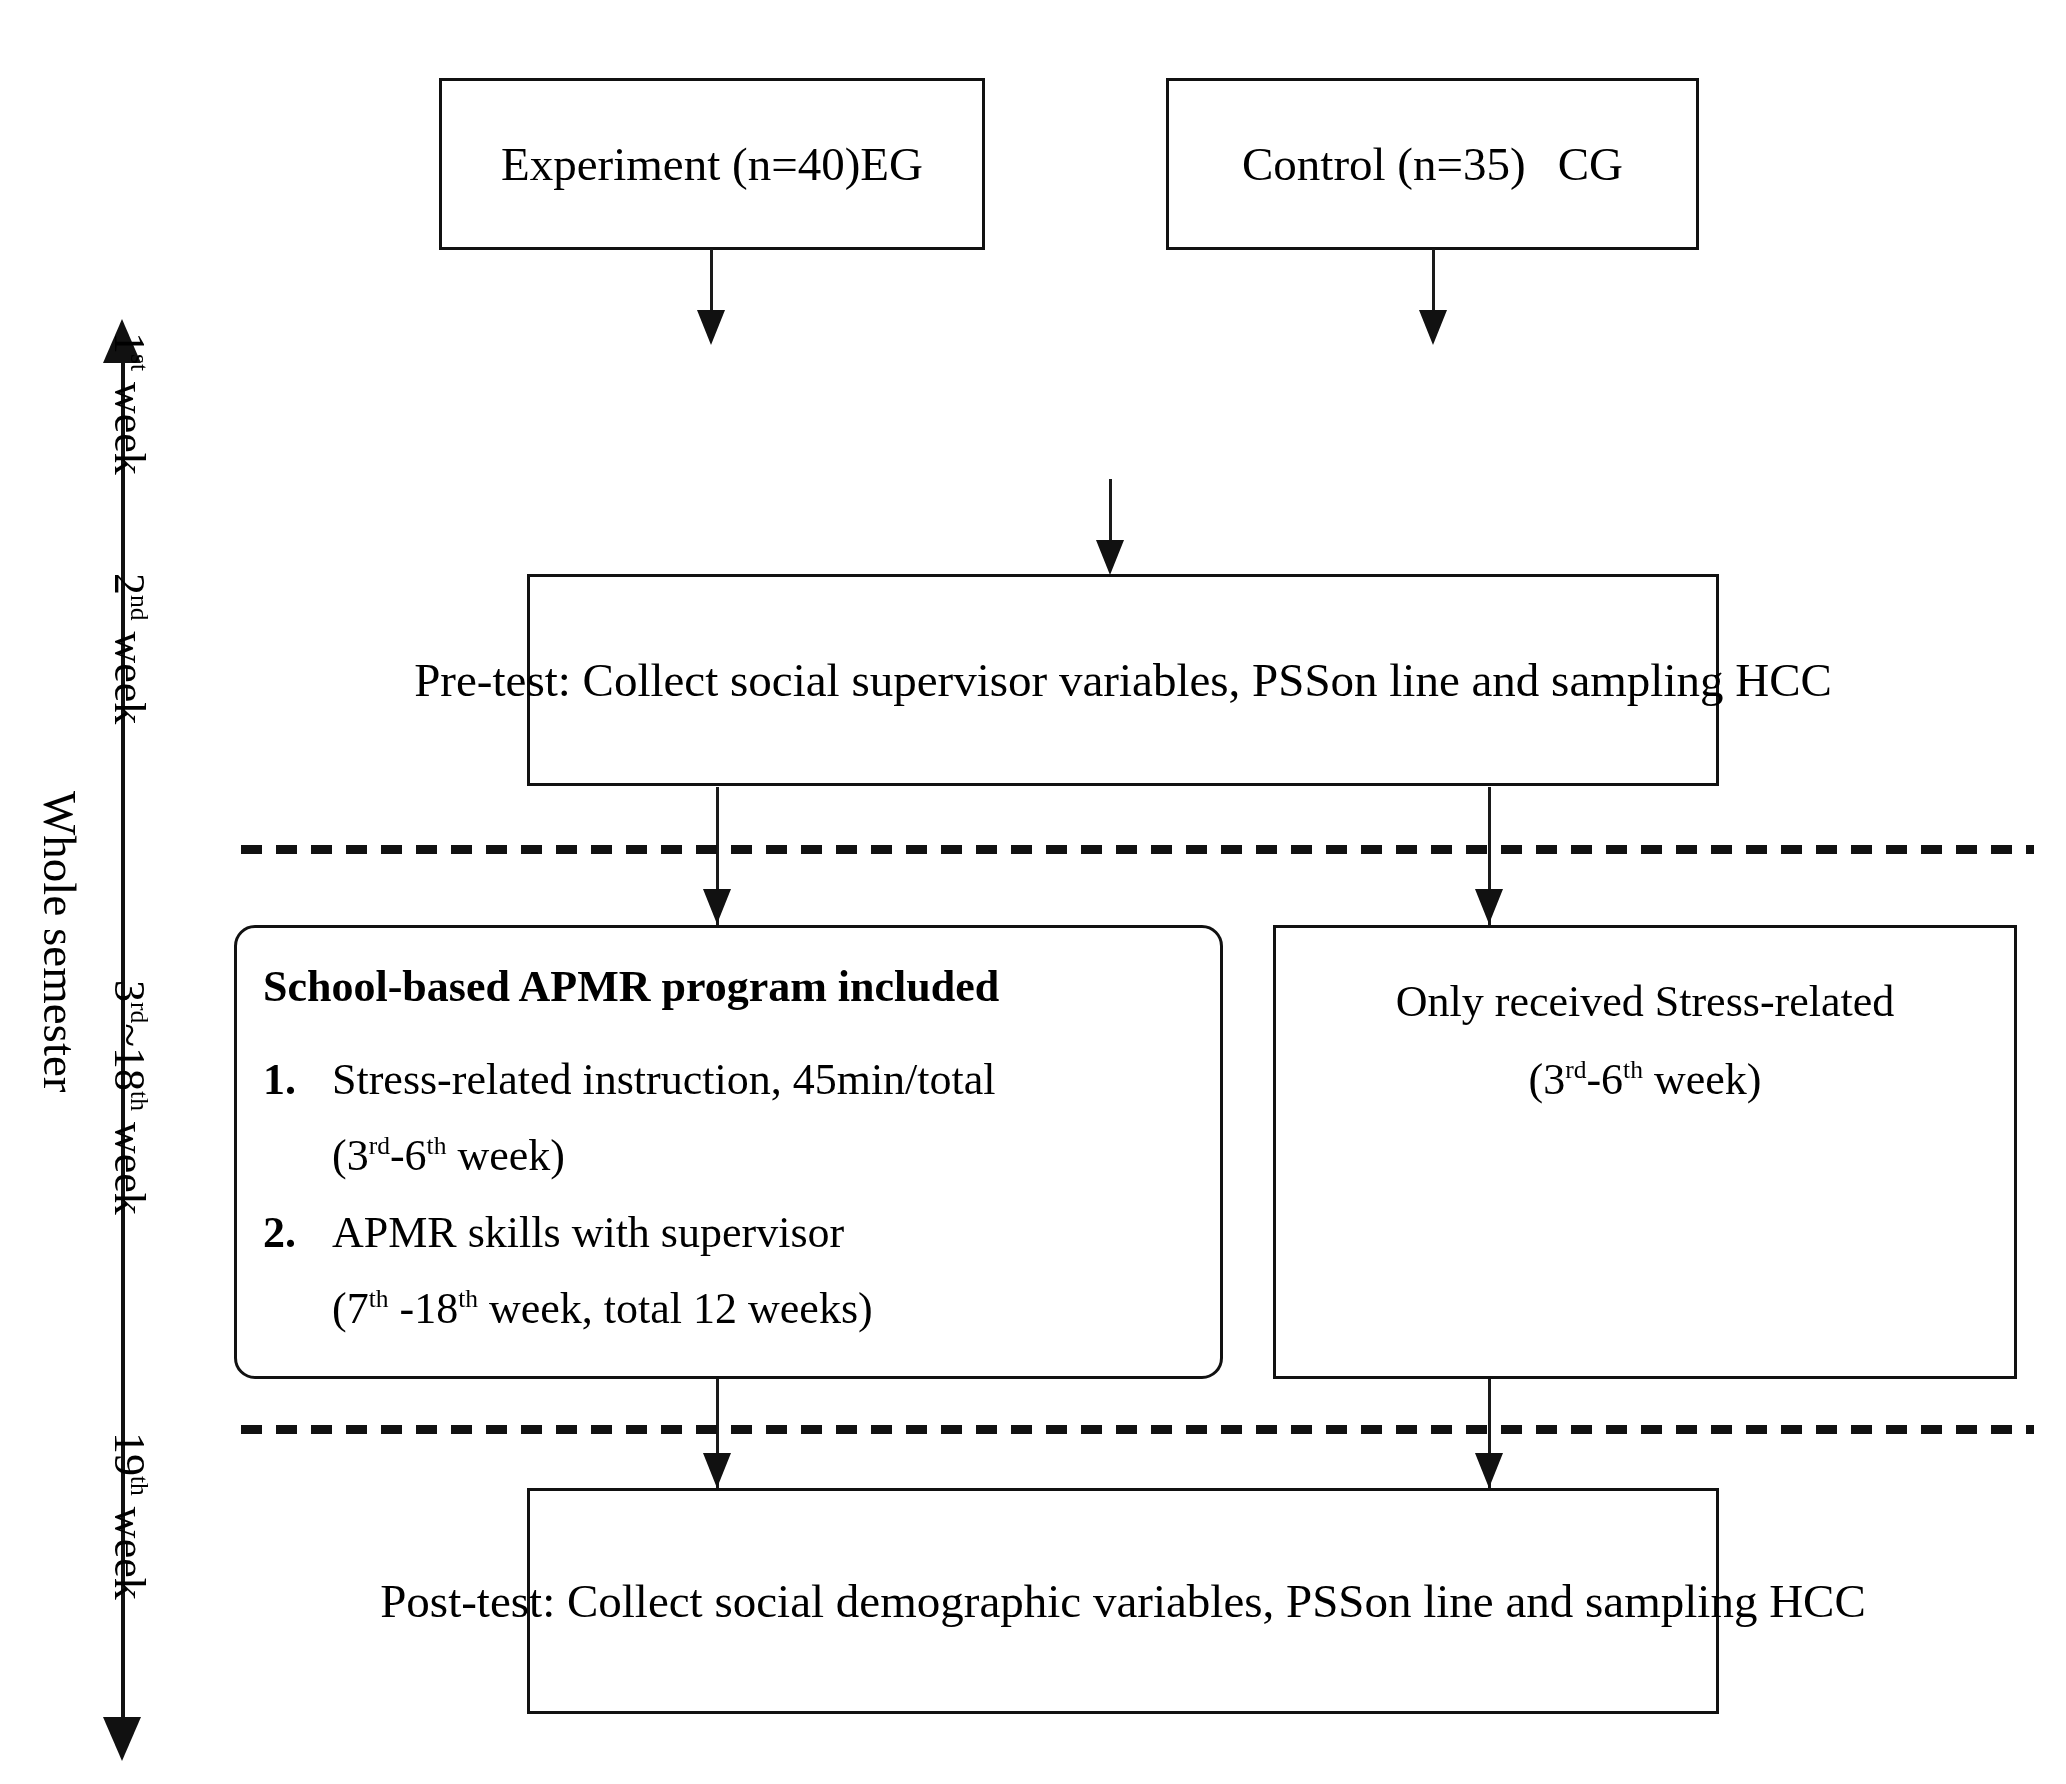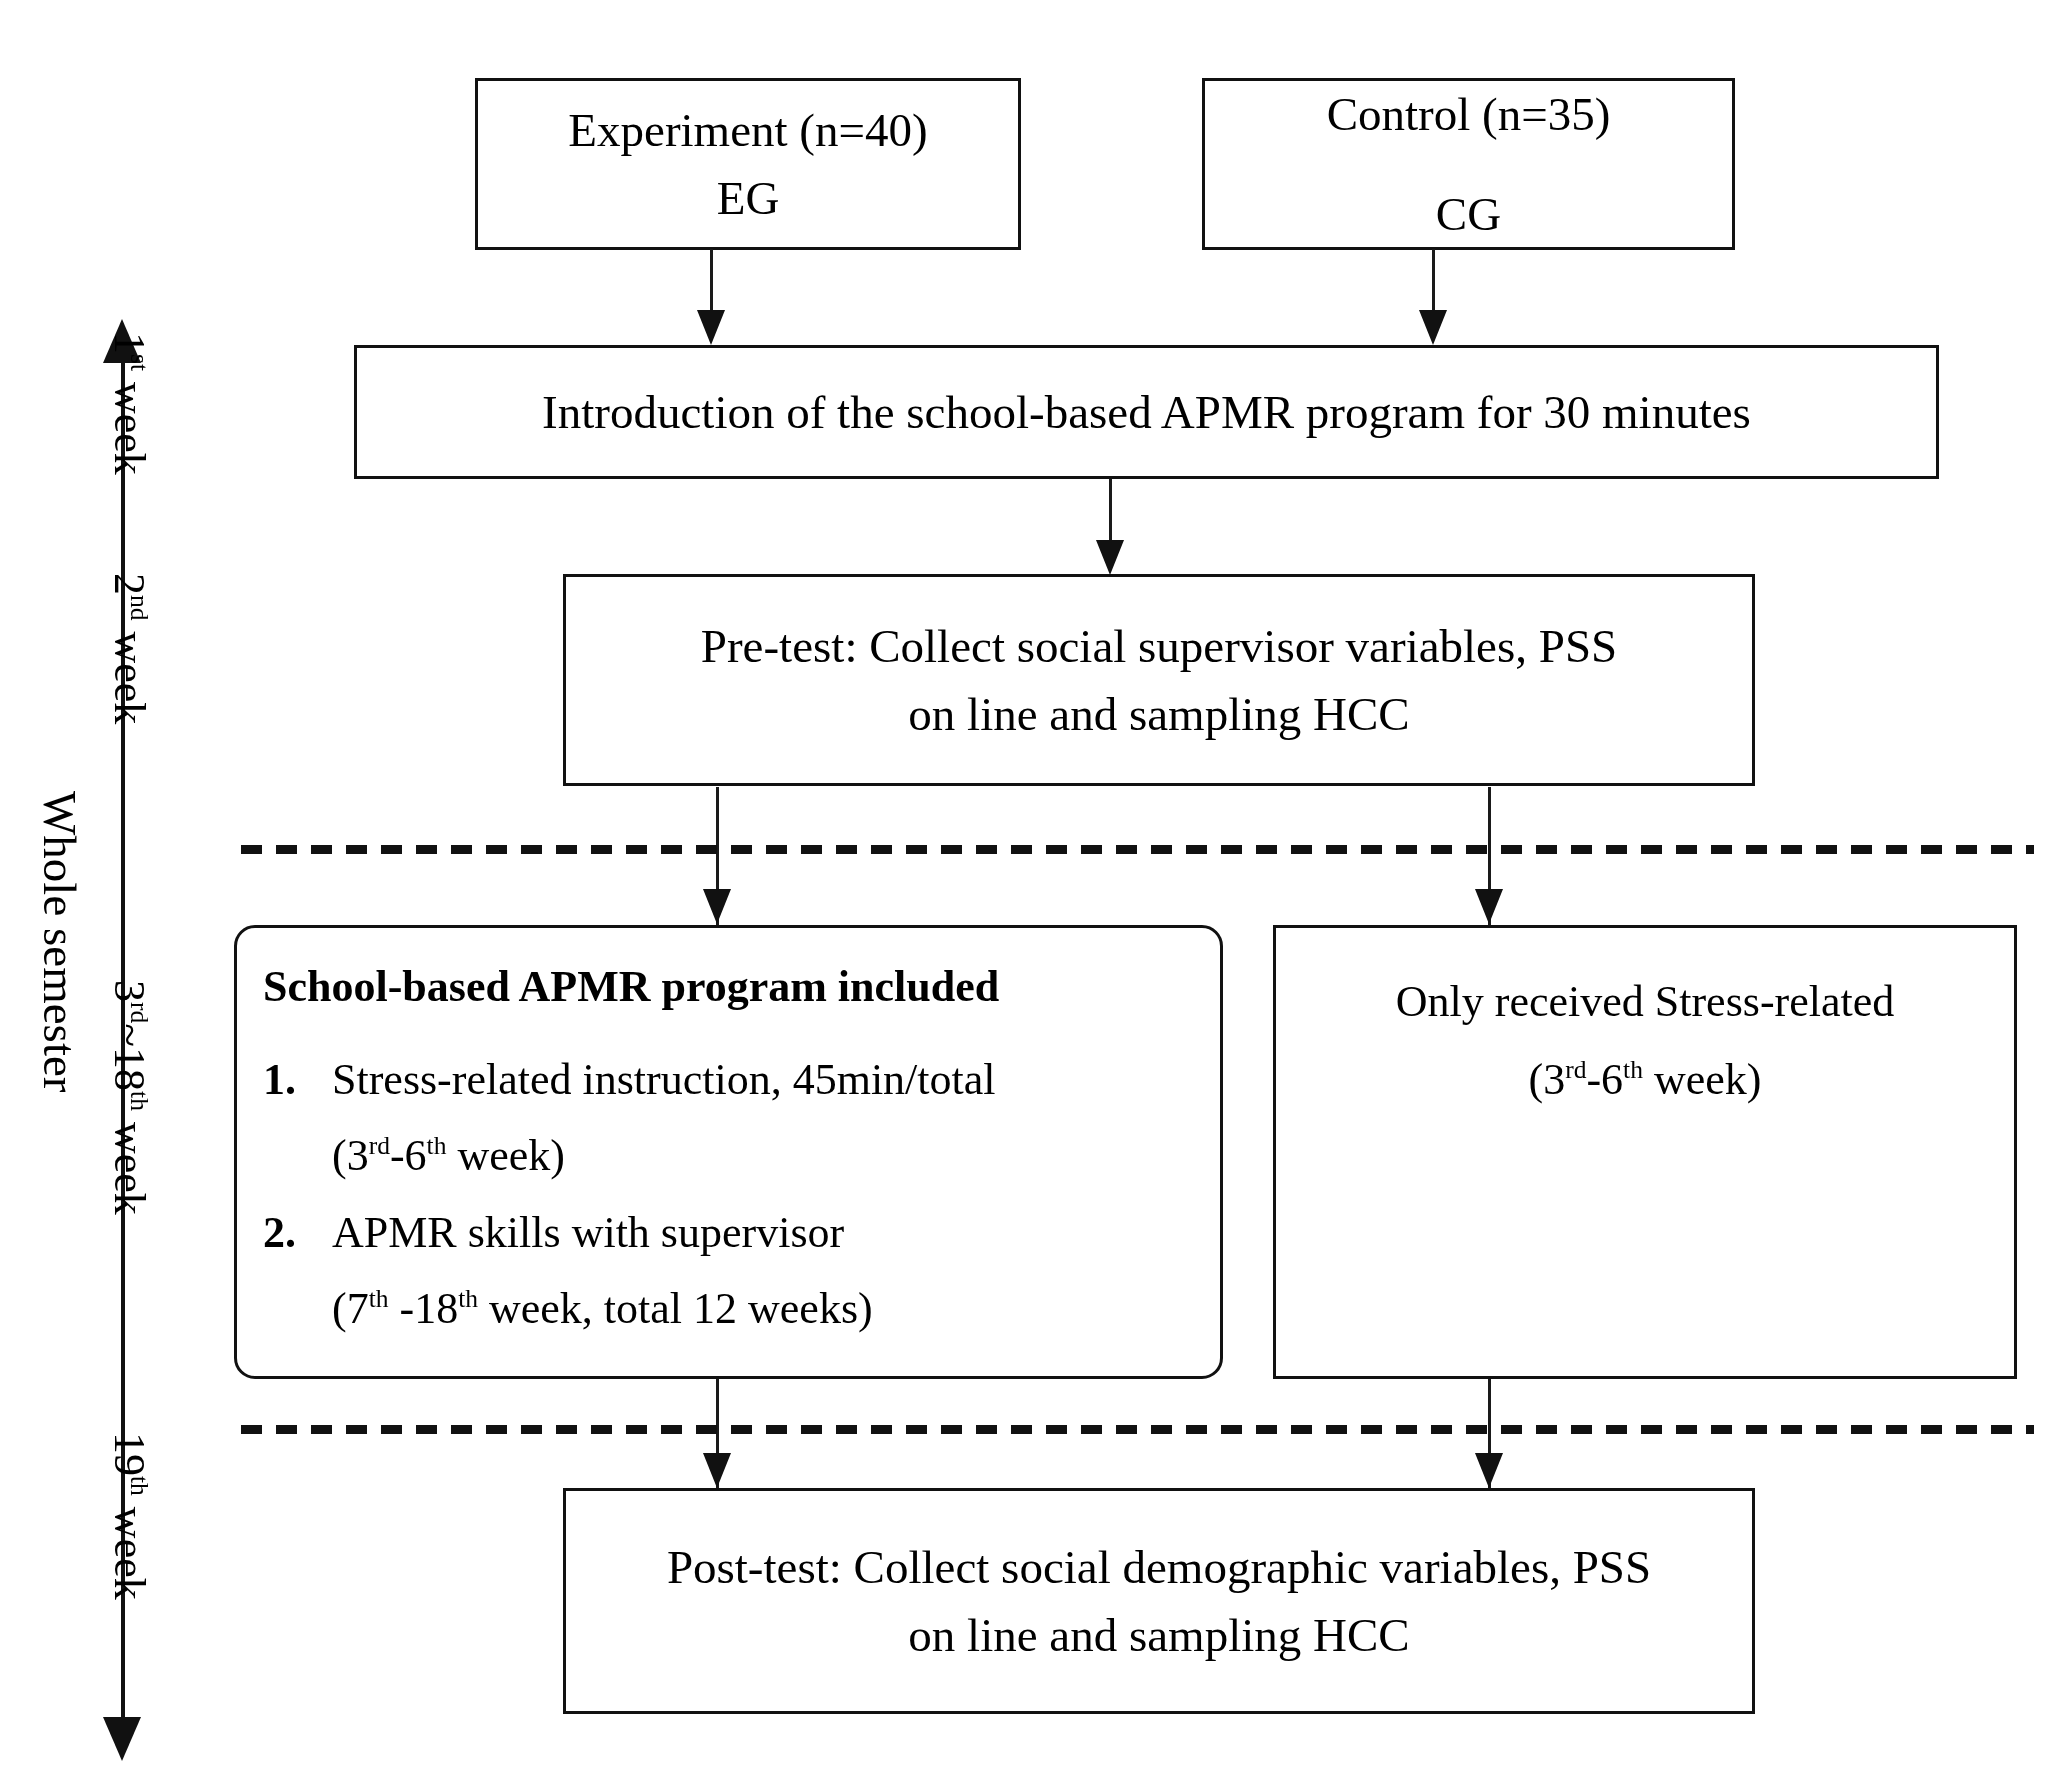--- a/index.html
+++ b/index.html
@@ -20,26 +20,24 @@
     overflow: hidden;
   }
 
   
   .box {
     position: absolute;
     box-sizing: border-box;
     border: 3.8px solid #111111;
     background: #ffffff;
     display: flex;
-    flex-direction: column;
     justify-content: center;
     align-items: center;
     text-align: center;
     line-height: 1.45;
-    margin-left: 36px;
   }
   .box .line { display: block; white-space: nowrap; }
 
   
   .vline {
     position: absolute;
     width: 3px;
     background: #1a1a1a;
   }
   .arrowhead {
@@ -161,23 +159,20 @@
     <span class="line">Control (n=35)</span>
     <span class="line">CG</span>
   </div>
 
   <div class="vline" style="left:710px; top:249px; height:68px;"></div>
   <div class="arrowhead" style="left:697px; top:310px;"></div>
 
   <div class="vline" style="left:1432px; top:249px; height:68px;"></div>
   <div class="arrowhead" style="left:1419px; top:310px;"></div>
 
-  <div class="box" style="left:318px; top:345px; width:1585px; height:134px; font-size:47px;">
-    <span class="line">Introduction of the school-based APMR program for 30 minutes</span>
-  </div>
 
   <div class="vline" style="left:1109px; top:479px; height:68px;"></div>
   <div class="arrowhead" style="left:1096px; top:540px;"></div>
 
   <div class="box" style="left:527px; top:574px; width:1192px; height:212px; font-size:47px;">
     <span class="line">Pre-test: Collect social supervisor variables, PSS</span>
     <span class="line">on line and sampling HCC</span>
   </div>
 
   <div class="vline" style="left:716px; top:787px; height:143px;"></div>

